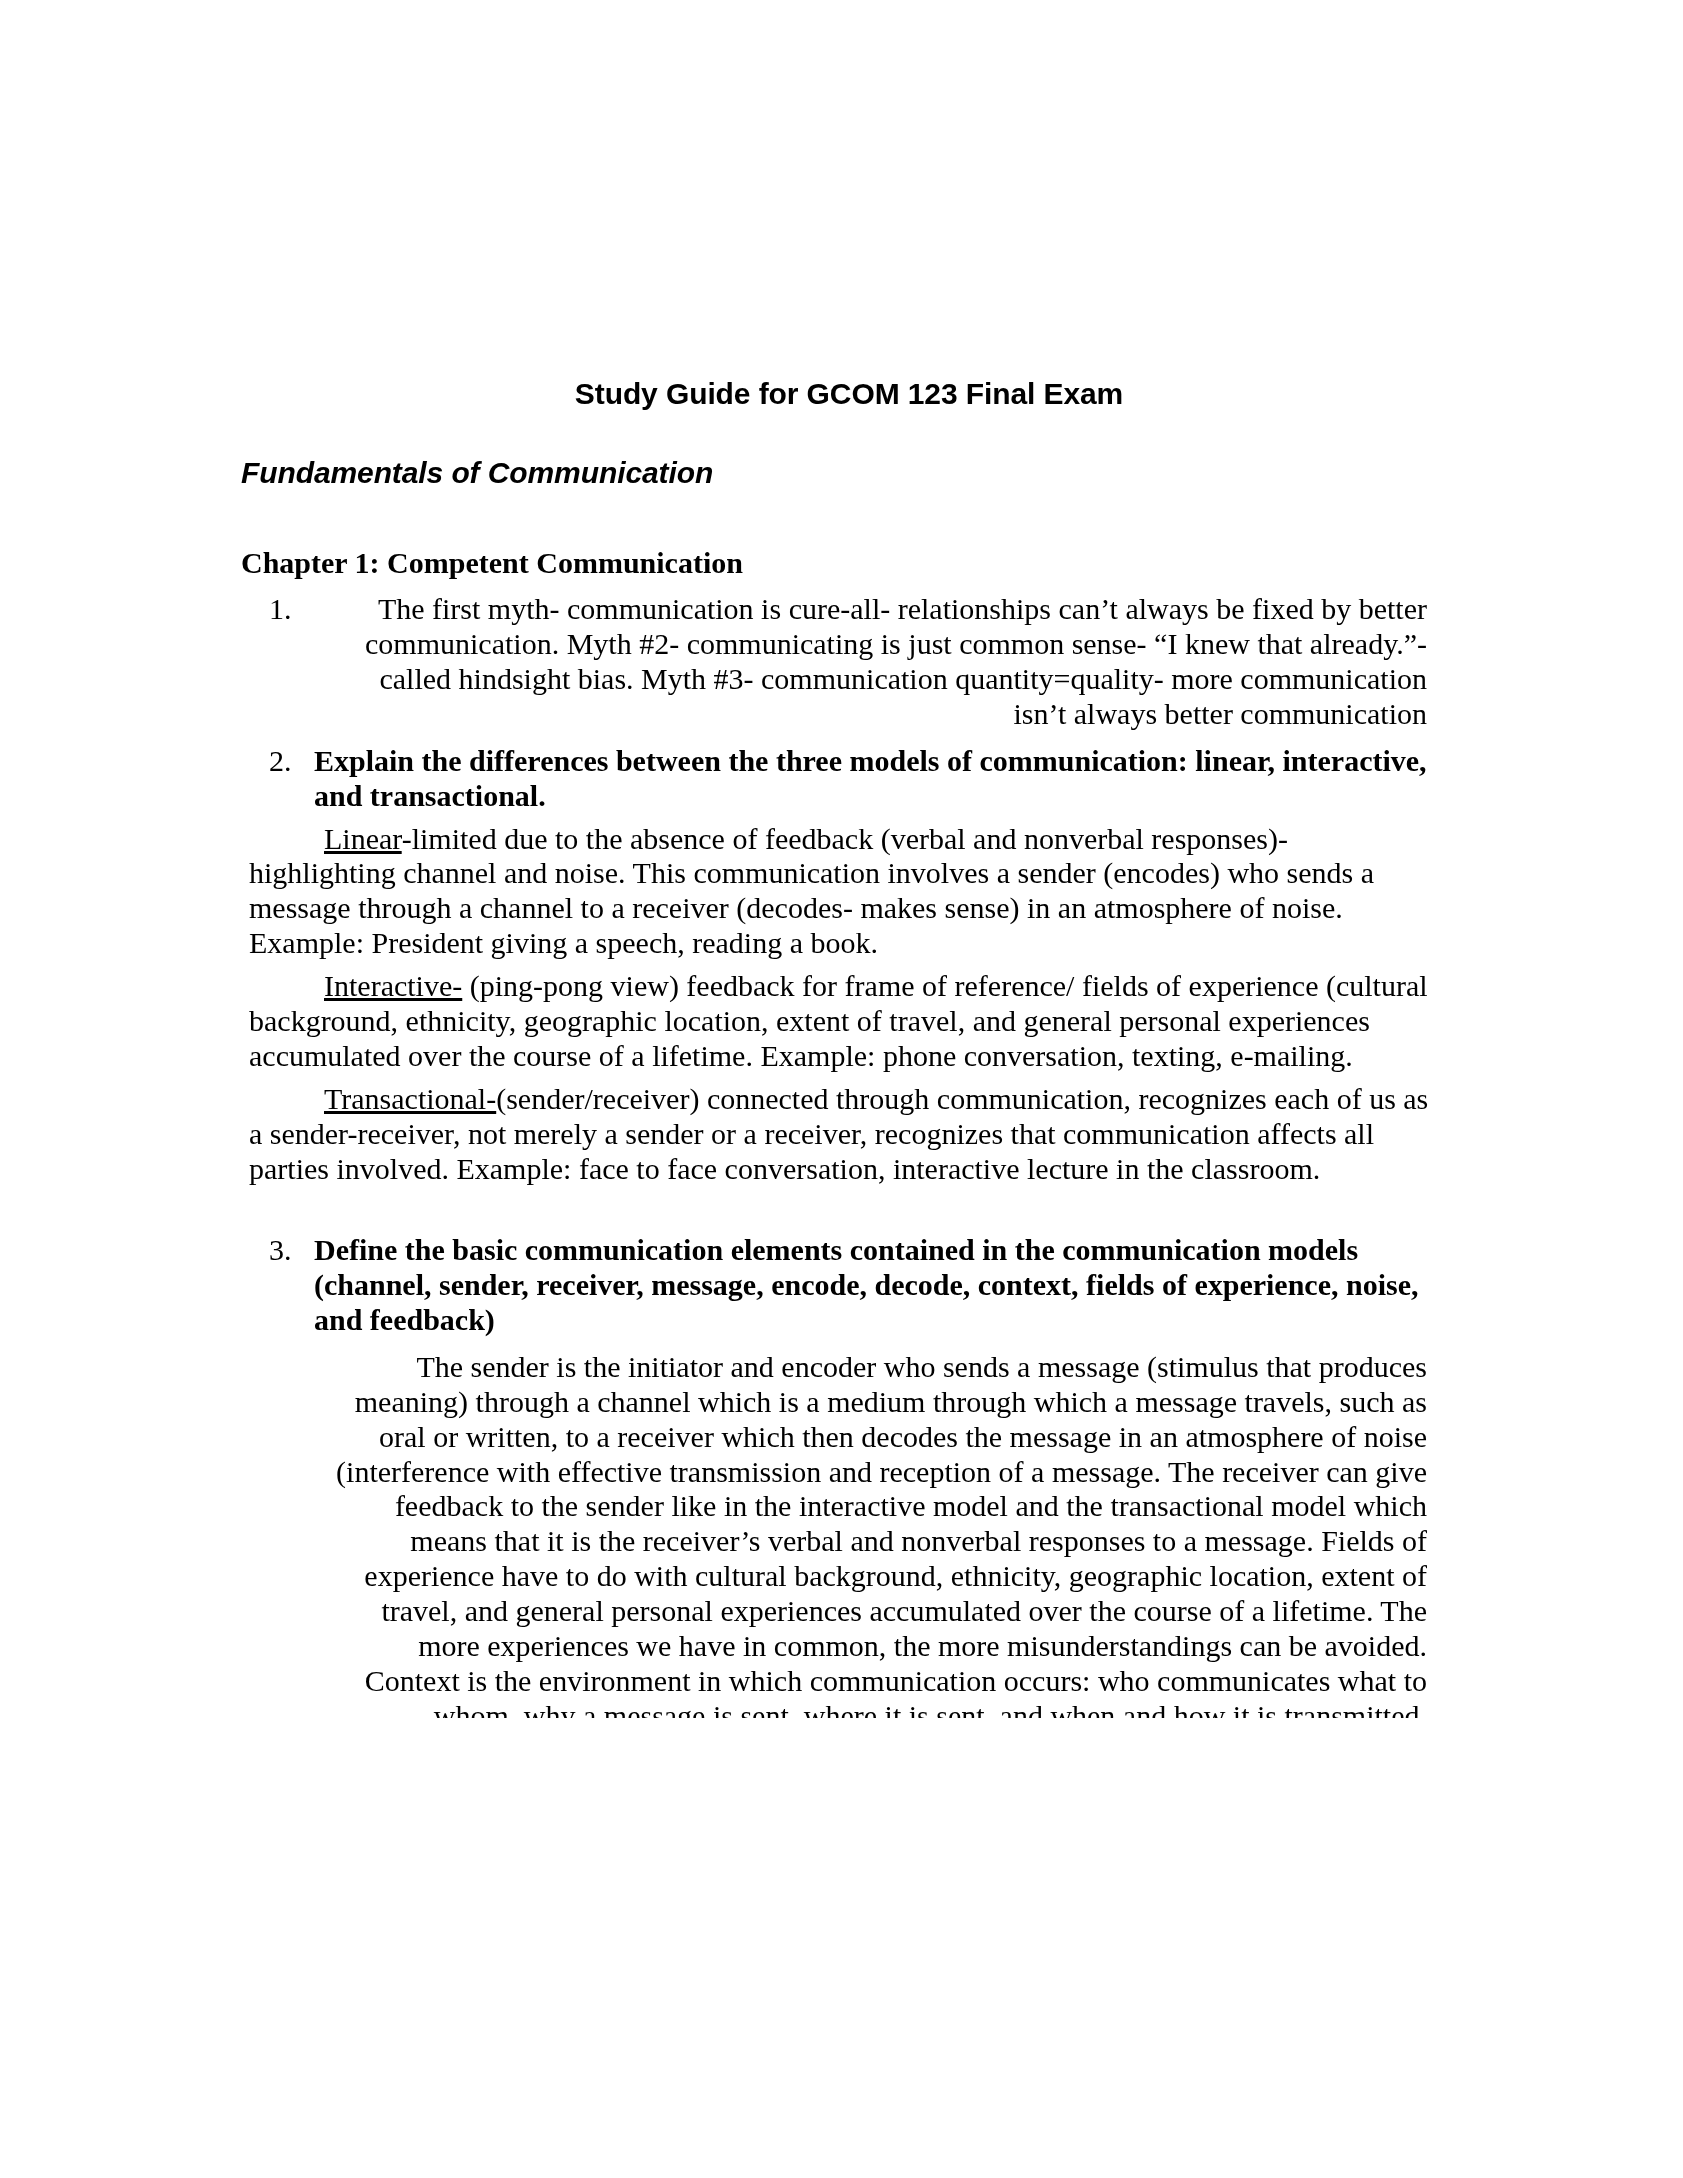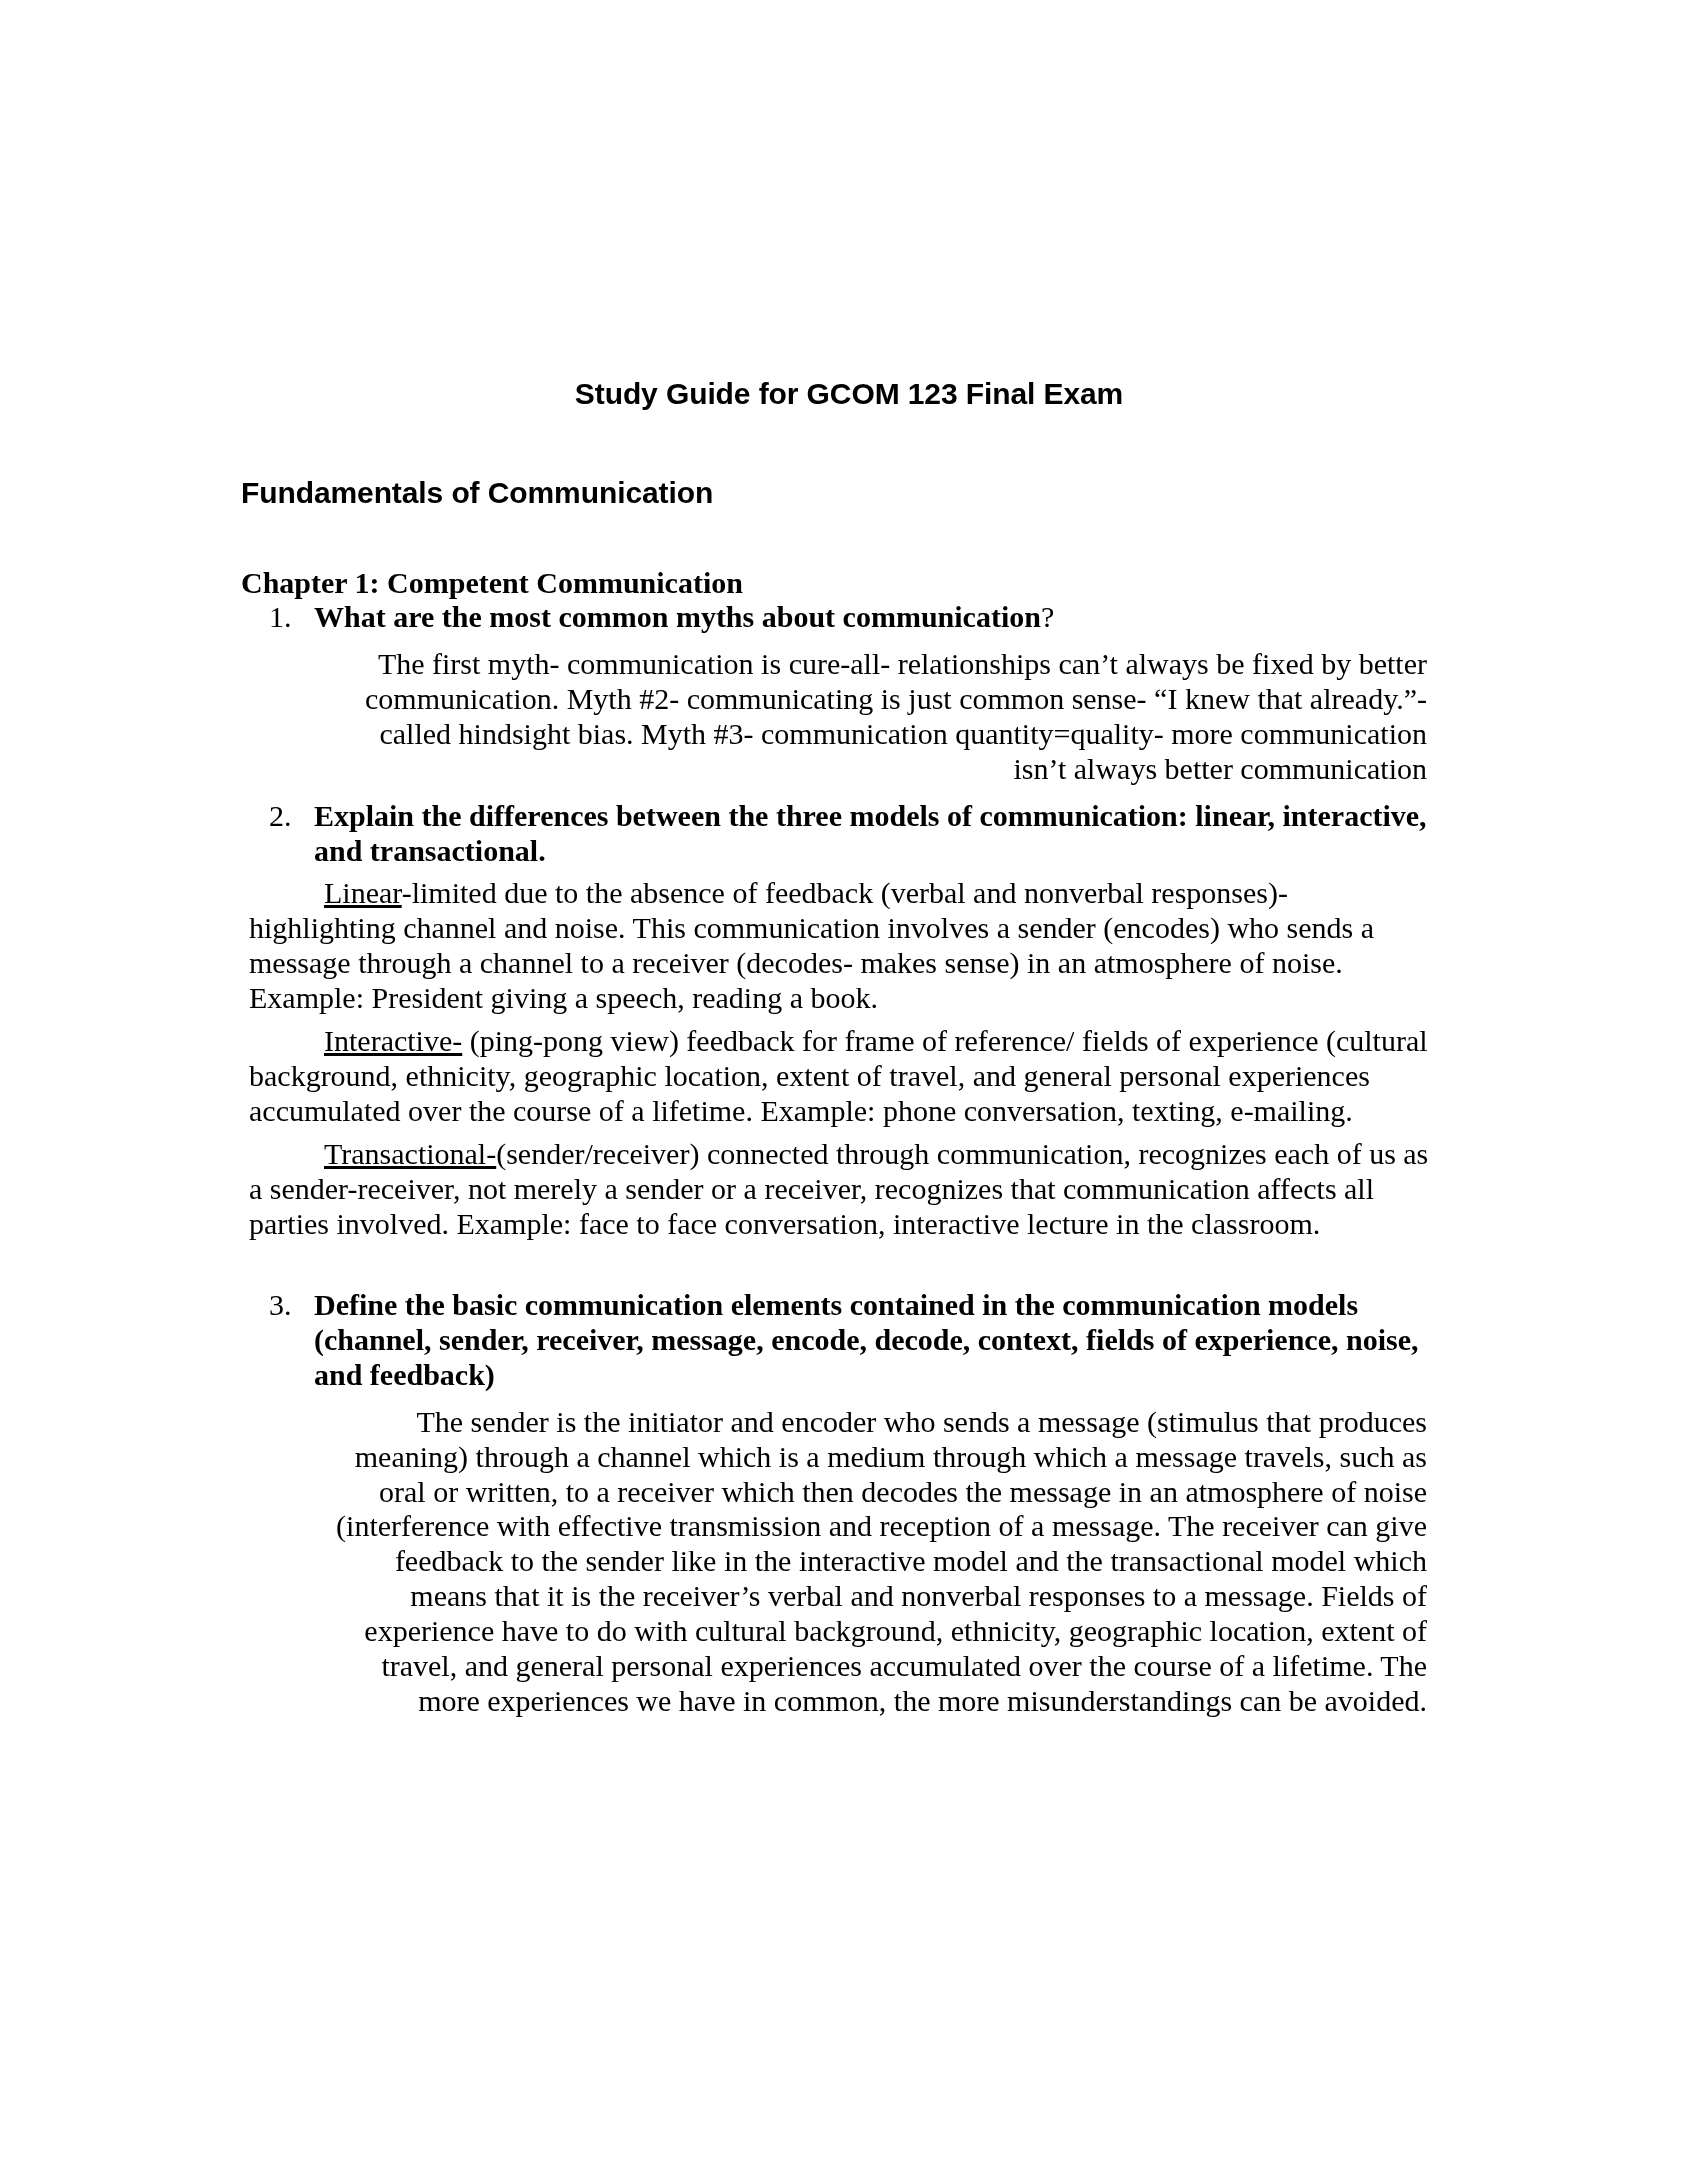--- a/index.html
+++ b/index.html
@@ -45,22 +45,23 @@
     margin: 0 0 0 0;
     padding-left: 18px;
   }
 
   .subtitle {
     font-family: "Liberation Sans", "DejaVu Sans", sans-serif;
     font-weight: bold;
     font-size: 30px;
     line-height: 1.18;
     text-align: left;
-    margin: 64px 0 0 0;
+    margin: 44px 0 0 0;
     letter-spacing: -0.1px;
+    font-style: italic;
   }
 
   .chapter-heading {
     font-family: "Liberation Serif", "DejaVu Serif", serif;
     font-weight: bold;
     font-size: 30px;
     line-height: 1.17;
     margin: 54px 0 0 0;
   }
 
@@ -132,21 +133,20 @@
     <h1 class="doc-title">Study Guide for GCOM 123 Final Exam</h1>
 
     <h2 class="subtitle">Fundamentals of Communication</h2>
 
     <h3 class="chapter-heading">Chapter 1: Competent Communication</h3>
 
     <ol class="num-list">
 
       <li class="num-item">
         <span class="num-marker">1.</span>
-        <p class="q-head"><span>What are the most common myths about communication</span><span class="nonbold">?</span></p>
         <p class="q-body">The first myth- communication is cure-all- relationships can’t always be fixed by better communication. Myth #2- communicating is just common sense- “I knew that already.”-called hindsight bias. Myth #3- communication quantity=quality- more communication isn’t always better communication</p>
       </li>
 
       <li class="num-item">
         <span class="num-marker">2.</span>
         <p class="q-head"><span>Explain the differences between the three models of communication: linear, interactive, and transactional.</span></p>
       </li>
 
     </ol>
 

